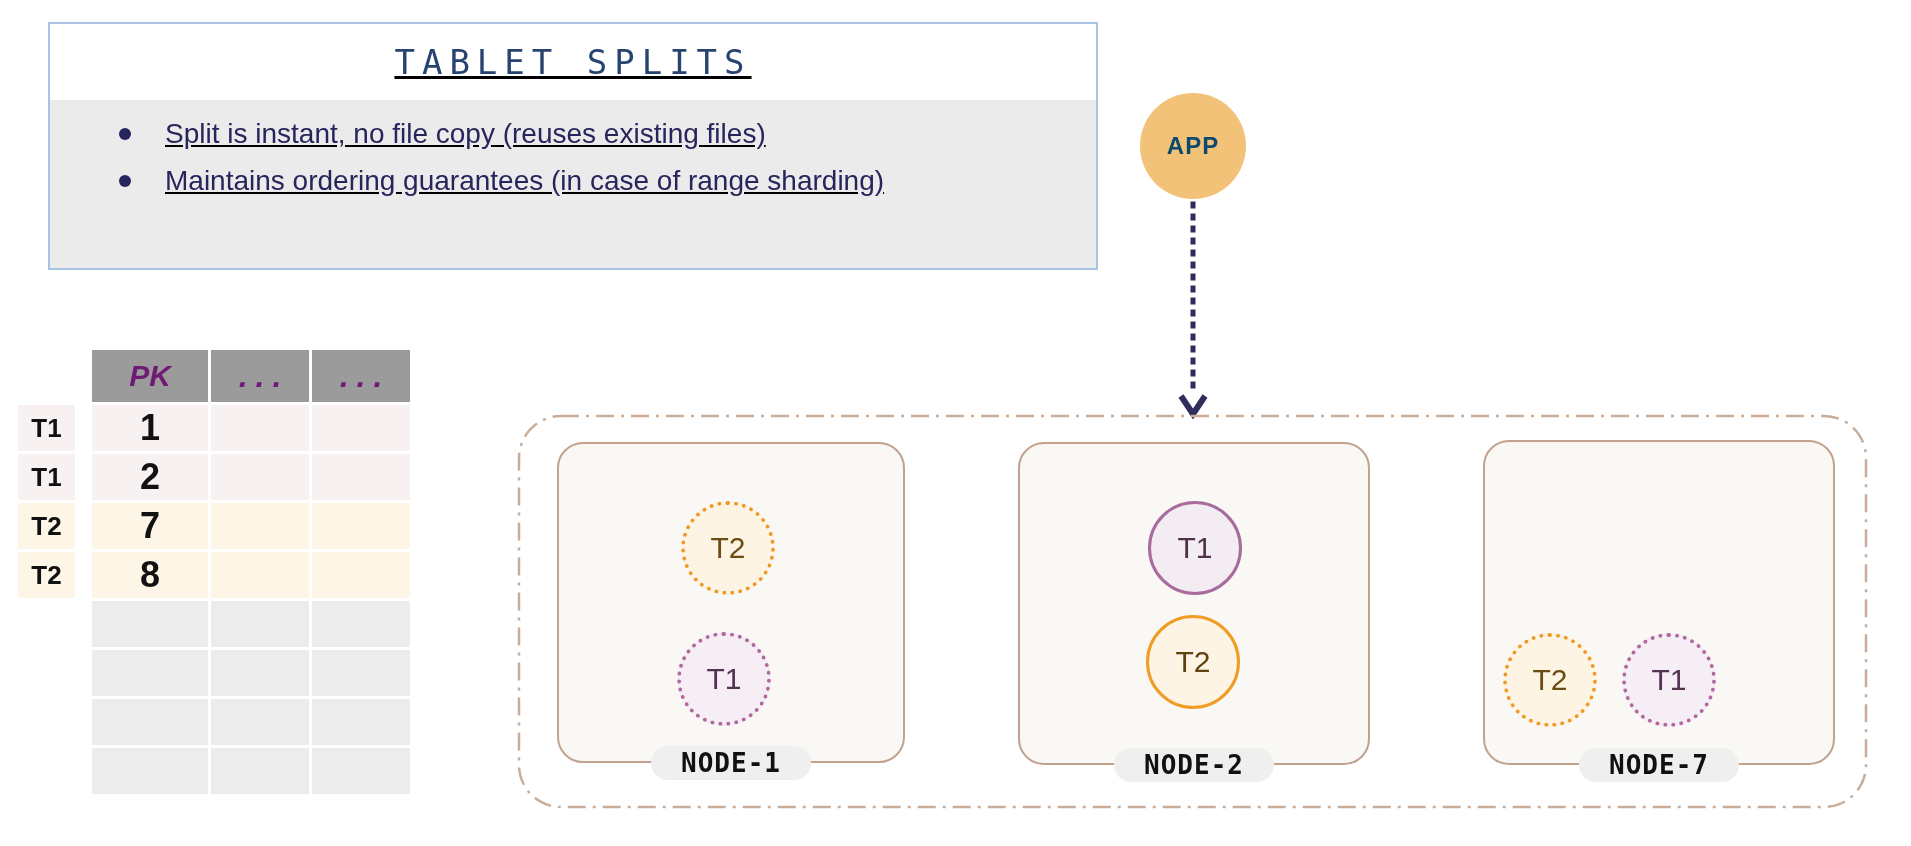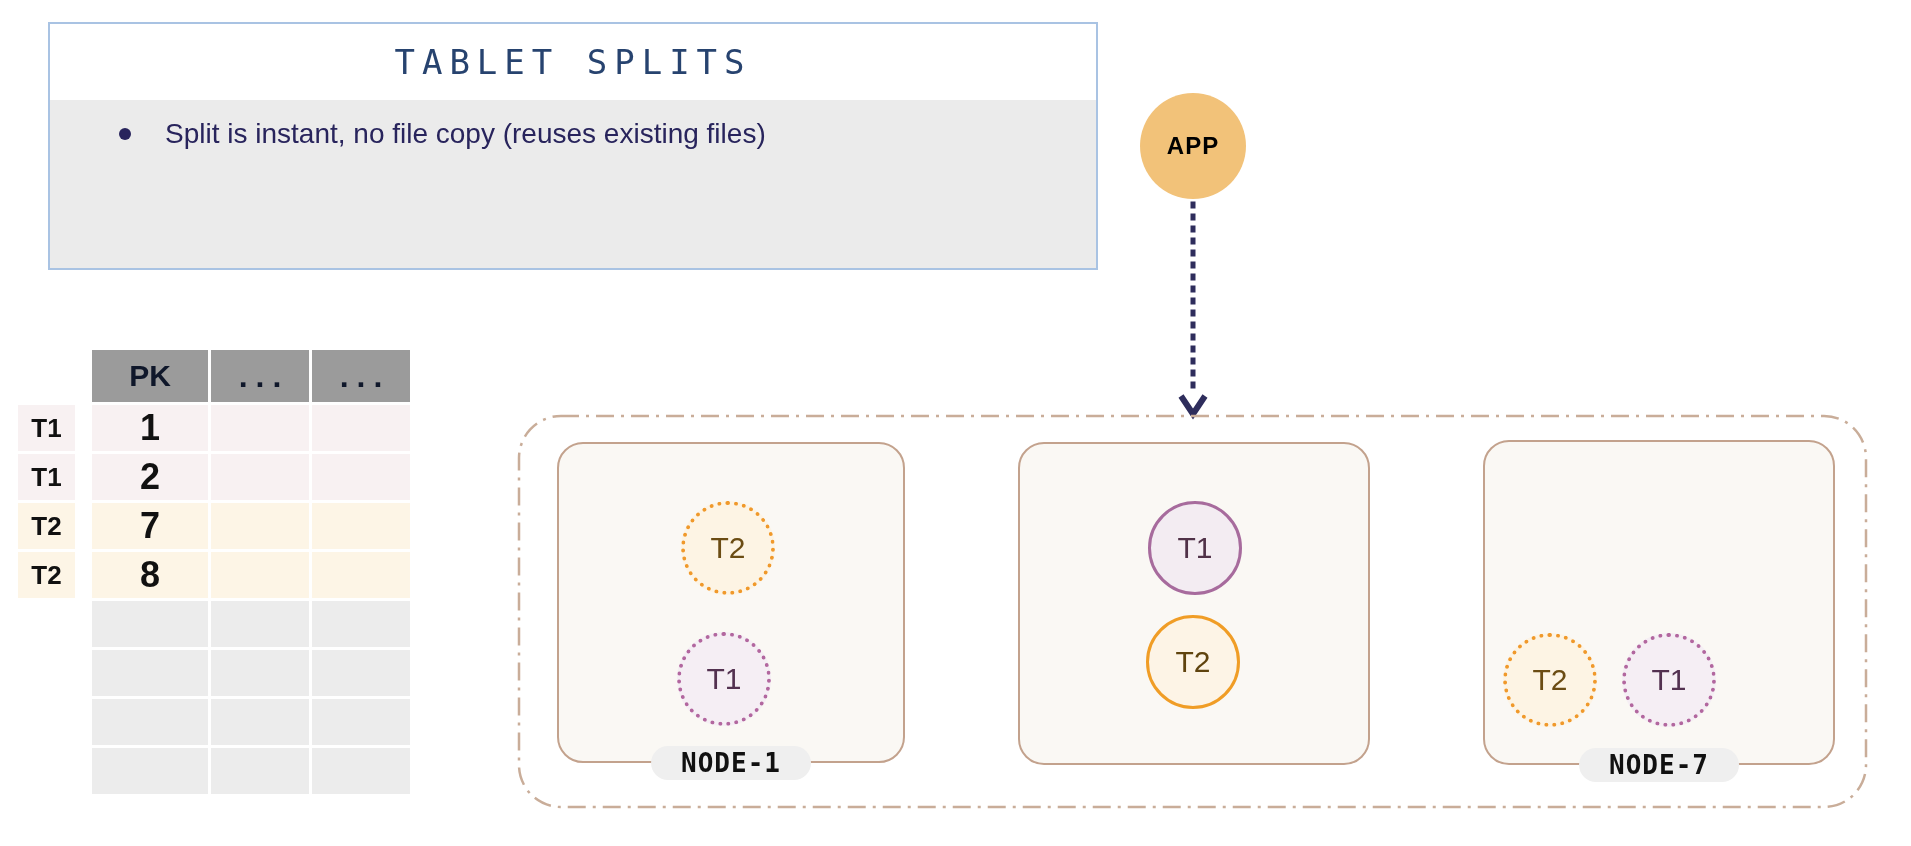--- a/index.html
+++ b/index.html
@@ -1,34 +1,34 @@
 <!DOCTYPE html>
 <html><head>
 <meta charset="utf-8">
 <style>
   html,body{margin:0;padding:0;background:#fff;}
   body{width:1911px;height:846px;position:relative;overflow:hidden;
        font-family:"Liberation Sans",sans-serif;-webkit-font-smoothing:antialiased;}
 
   
   .info-panel{position:absolute;left:48px;top:22px;width:1050px;height:248px;
-    border:2px solid #a9c3e3;box-sizing:border-box;background:#fff;display:flex;flex-direction:column;}
+    border:2px solid #a9c3e3;box-sizing:border-box;background:#fff;display:flex;flex-direction:column;text-decoration:underline;}
   .info-title{height:76px;display:flex;align-items:center;justify-content:center;
     font-family:"DejaVu Sans Mono","Liberation Mono",monospace;
     font-size:34px;letter-spacing:7px;color:#27436f;background:#fff;}
   .info-content{flex:1;background:#ebebeb;padding-top:12px;}
   .info-bullets{list-style:none;margin:0;padding:0 30px 0 115px;}
   .info-bullets li{position:relative;font-size:28px;line-height:1.55;color:#28245c;margin-bottom:4px;}
   .info-bullets li::before{content:"";position:absolute;left:-46px;top:16px;width:12px;height:12px;
     border-radius:50%;background:#28245c;}
 
   
   .app-circle{position:absolute;left:1140px;top:93px;width:106px;height:106px;border-radius:50%;
     background:#f2c279;display:flex;align-items:center;justify-content:center;
-    font-size:24px;font-weight:bold;color:#000000;letter-spacing:1px;}
+    font-size:24px;font-weight:bold;color:#0c4a6e;letter-spacing:1px;}
   .arrow-svg{position:absolute;left:1170px;top:198px;pointer-events:none;}
 
   
   .cluster-border-svg{position:absolute;left:0;top:0;pointer-events:none;}
   .node{position:absolute;background:#faf8f4;border:2px solid #c3a28d;border-radius:26px;box-sizing:border-box;}
   #node-0{left:557px;top:442px;width:348px;height:321px;}
   #node-1{left:1018px;top:442px;width:352px;height:323px;}
   #node-2{left:1483px;top:440px;width:352px;height:325px;}
   .node-pill{position:absolute;bottom:-19px;left:50%;transform:translateX(-50%);
     background:#efefef;border-radius:24px;padding:2px 30px;white-space:nowrap;
@@ -48,40 +48,41 @@
   #node-2 .tablet-1{left:137px;top:191px;}
 
   
   .table-wrap{position:absolute;left:18px;top:350px;}
   .label-col{position:absolute;left:0;top:55px;display:flex;flex-direction:column;}
   .row-label{width:57px;height:46px;margin-bottom:3px;display:flex;align-items:center;justify-content:center;
     font-size:26px;font-weight:bold;color:#111;}
   .main-table{position:absolute;left:74px;top:0;}
   .thead{display:flex;gap:3px;}
   .hcell{width:98px;height:52px;background:#9b9b9b;display:flex;align-items:center;justify-content:center;
-    font-size:30px;font-weight:bold;color:#0f172a;}
+    font-size:30px;font-weight:bold;color:#701a75;font-style:italic;}
   .hcell.pk{width:116px;}
   .hcell.dots{letter-spacing:8px;font-size:32px;padding-left:8px;box-sizing:border-box;}
   .tbody{margin-top:3px;display:flex;flex-direction:column;}
   .trow{display:flex;gap:3px;margin-bottom:3px;}
   .cell{width:98px;height:46px;}
   .cell.pk{width:116px;display:flex;align-items:center;justify-content:center;
     font-size:36px;font-weight:bold;color:#111;}
   .t1 .cell,.row-label.t1{background:#f8f1f2;}
   .t2 .cell,.row-label.t2{background:#fdf5e6;}
   .empty .cell{background:#ececec;}
 </style>
 </head>
 <body>
 
 <section class="info-panel">
   <div class="info-title">TABLET SPLITS</div>
   <div class="info-content">
     <ul class="info-bullets">
         <li>Split is instant, no file copy (reuses existing files)</li>
+        <li>Maintains ordering guarantees (in case of range sharding)</li>
       </ul>
   </div>
 </section>
 
 <div class="app-circle">
   <span>APP</span>
 </div>
 
 <svg class="arrow-svg" width="46" height="224" viewBox="0 0 46 224">
   <line x1="23" y1="6" x2="23" y2="192" stroke="#2e2d5c" stroke-width="5" stroke-dasharray="2 10" stroke-linecap="square"></line>
@@ -94,20 +95,21 @@
 
 <div>
     <div class="node" id="node-0">
       <div class="tablet tablet-0 orange-dotted">T2</div>
       <div class="tablet tablet-1 purple-dotted">T1</div>
       <div class="node-pill">NODE-1</div>
     </div>
     <div class="node" id="node-1">
       <div class="tablet tablet-0 purple-solid">T1</div>
       <div class="tablet tablet-1 orange-solid">T2</div>
+      <div class="node-pill">NODE-2</div>
     </div>
     <div class="node" id="node-2">
       <div class="tablet tablet-0 orange-dotted">T2</div>
       <div class="tablet tablet-1 purple-dotted">T1</div>
       <div class="node-pill">NODE-7</div>
     </div>
   </div>
 
 <div class="table-wrap">
   <div class="label-col">

